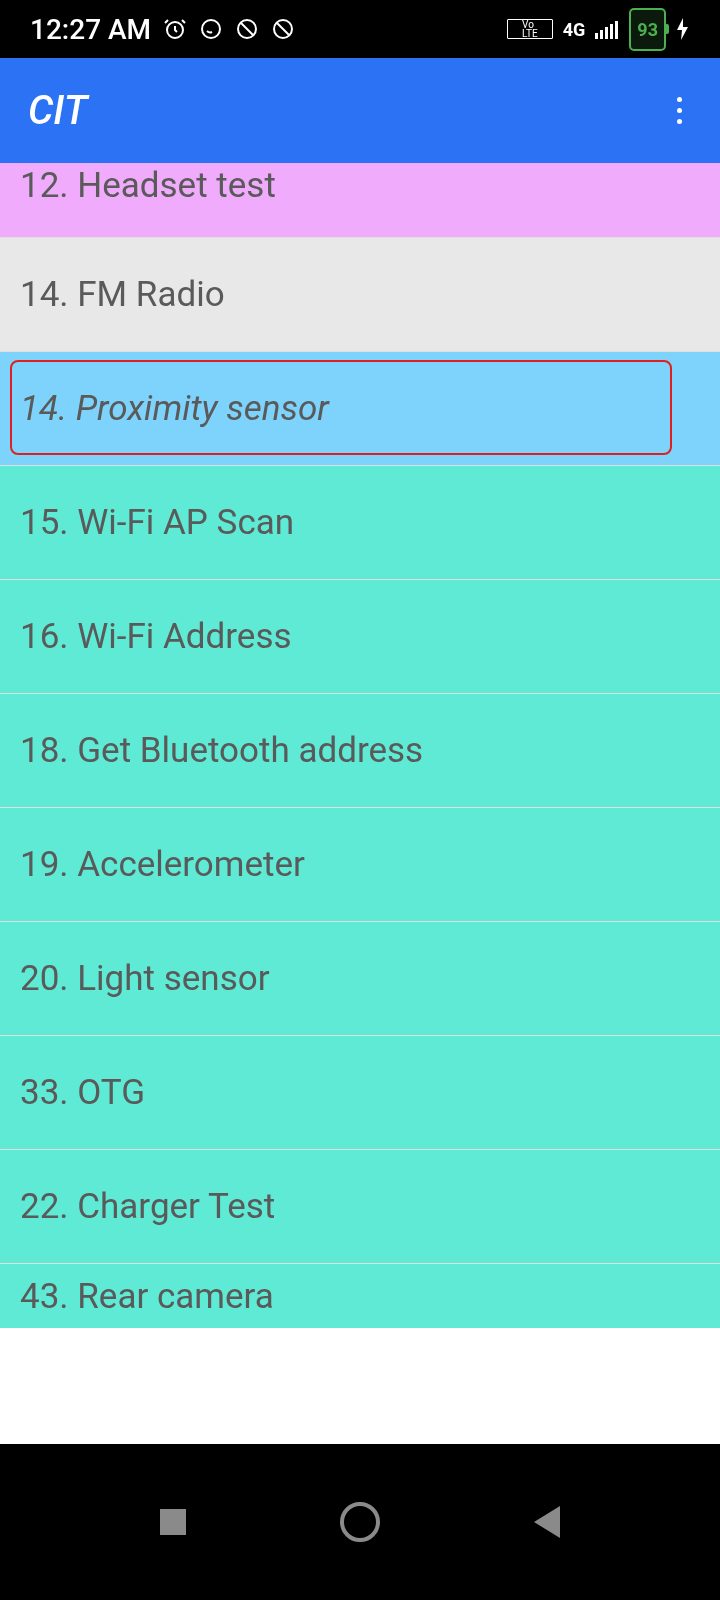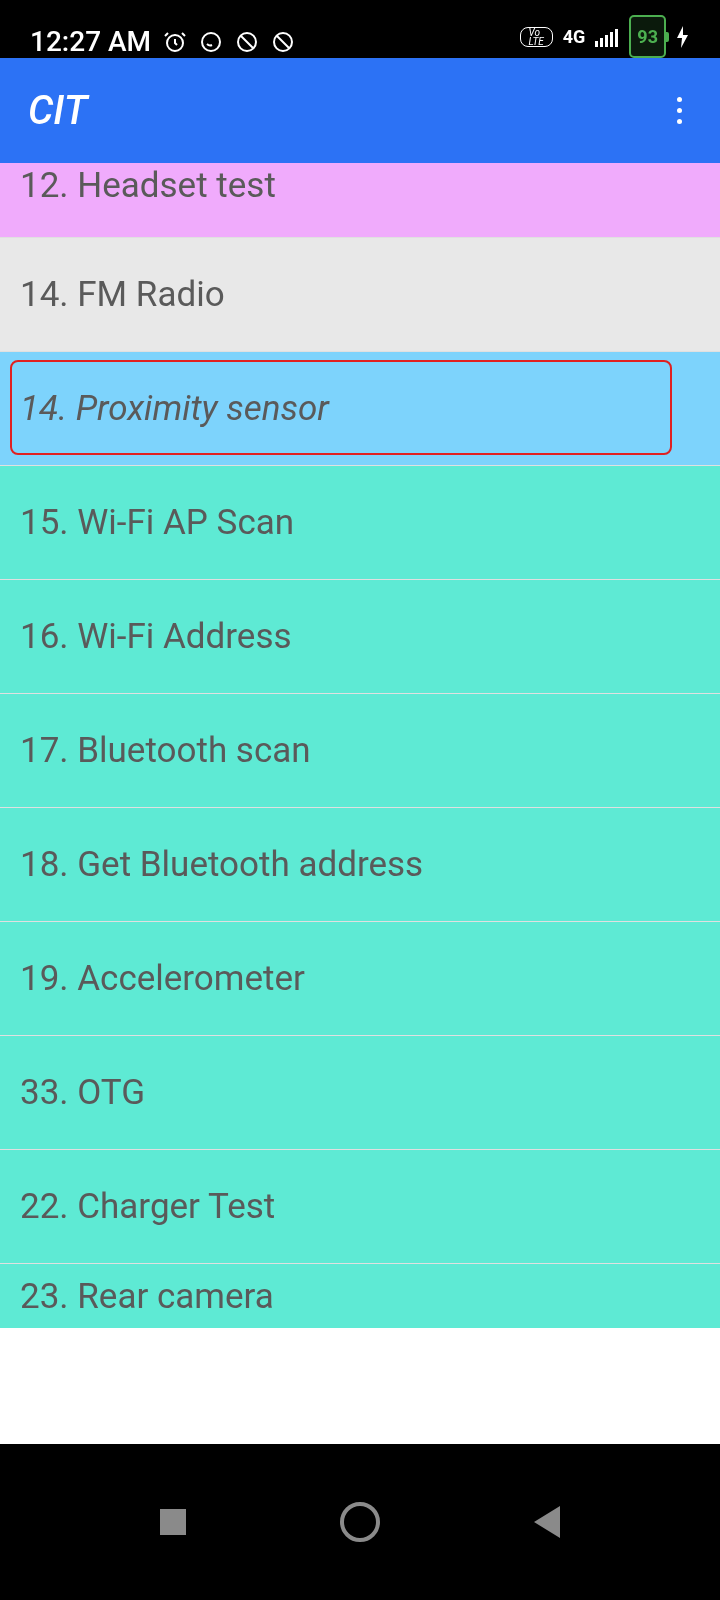--- a/index.html
+++ b/index.html
@@ -13,21 +13,21 @@
       background: #ffffff;
       font-family: Roboto, -apple-system, sans-serif;
       overflow: hidden;
     }
     .status-bar {
       height: 58px;
       background: #000000;
       color: #ffffff;
       display: flex;
       justify-content: space-between;
-      align-items: flex-end;
+      align-items: center;
       padding: 0 30px;
     }
     .status-left {
       display: flex;
       align-items: center;
       gap: 12px;
     }
     .status-right {
       display: flex;
       align-items: center;
@@ -62,25 +62,24 @@
       height: 10px;
       background: #4caf50;
       border-radius: 0 2px 2px 0;
     }
     .signal-text {
       font-size: 18px;
       font-weight: bold;
     }
     .volte-box {
       border: 1.5px solid #ffffff;
-      border-radius: 8px;
-      padding: 0 8px;
+      border-radius: 1px;
+      padding: 0 14px;
       font-size: 12px;
       line-height: 1;
-      font-style: italic;
     }
     .app-bar {
       height: 105px;
       background: #2c72f5;
       display: flex;
       align-items: center;
       justify-content: space-between;
       padding: 0 28px;
       font-style: italic;
     }
@@ -249,36 +248,36 @@
     <span>14. Proximity sensor</span>
     <div class="highlight-box"></div>
   </div>
   <div class="list-item">
     <span>15. Wi-Fi AP Scan</span>
   </div>
   <div class="list-item">
     <span>16. Wi-Fi Address</span>
   </div>
   <div class="list-item">
-    <span>17. Bluetooth scan</span>
-  </div>
-  <div class="list-item">
     <span>18. Get Bluetooth address</span>
   </div>
   <div class="list-item">
     <span>19. Accelerometer</span>
   </div>
   <div class="list-item">
+    <span>20. Light sensor</span>
+  </div>
+  <div class="list-item">
     <span>33. OTG</span>
   </div>
   <div class="list-item">
     <span>22. Charger Test</span>
   </div>
   <div class="list-item last-partial">
-    <span>23. Rear camera</span>
+    <span>43. Rear camera</span>
   </div>
 </div>
 
 <div class="nav-bar">
   <div class="nav-button">
     <div class="nav-square"></div>
   </div>
   <div class="nav-button">
     <div class="nav-circle"></div>
   </div>

